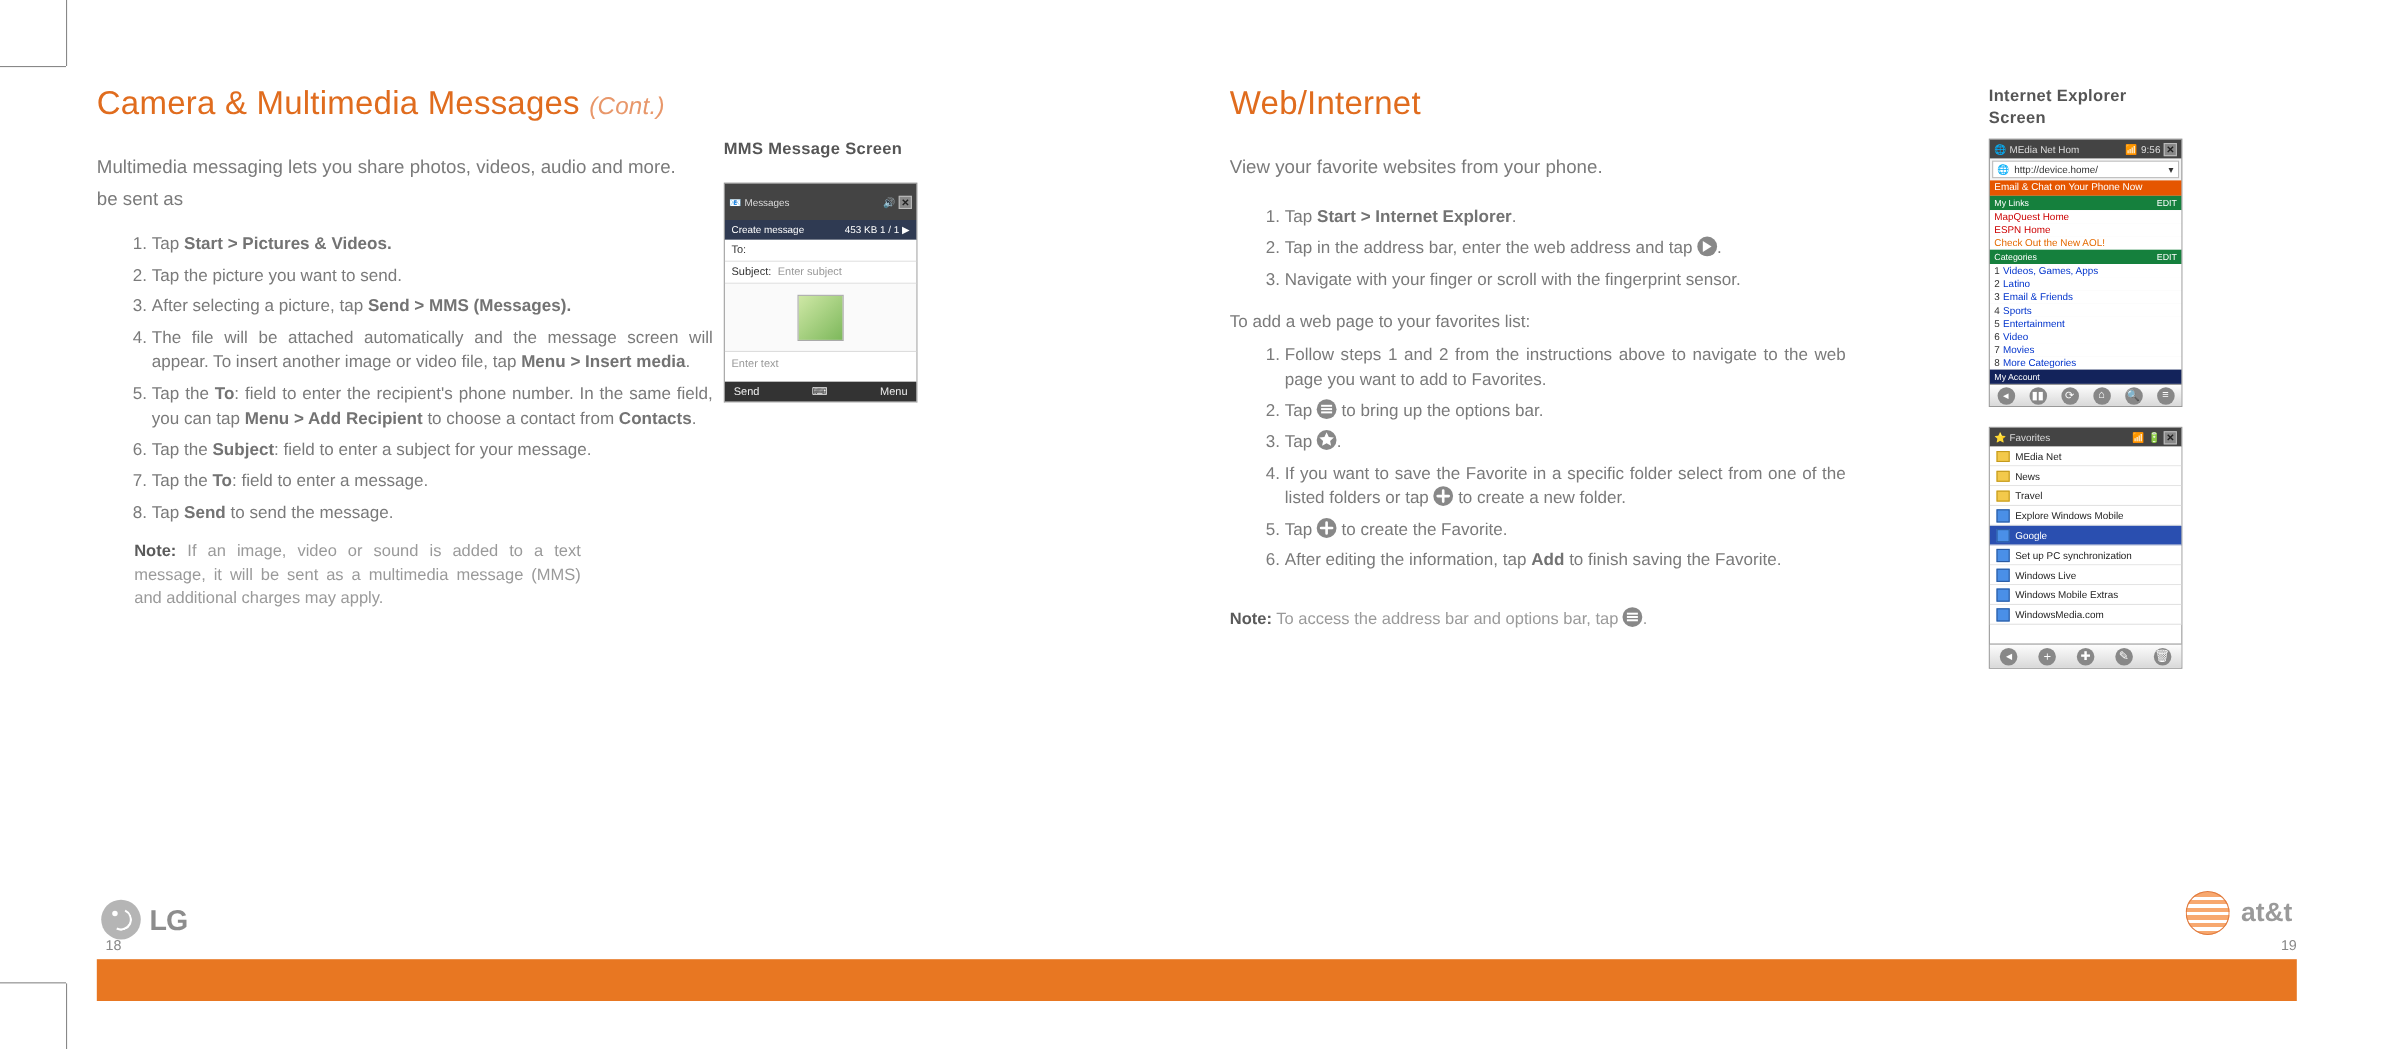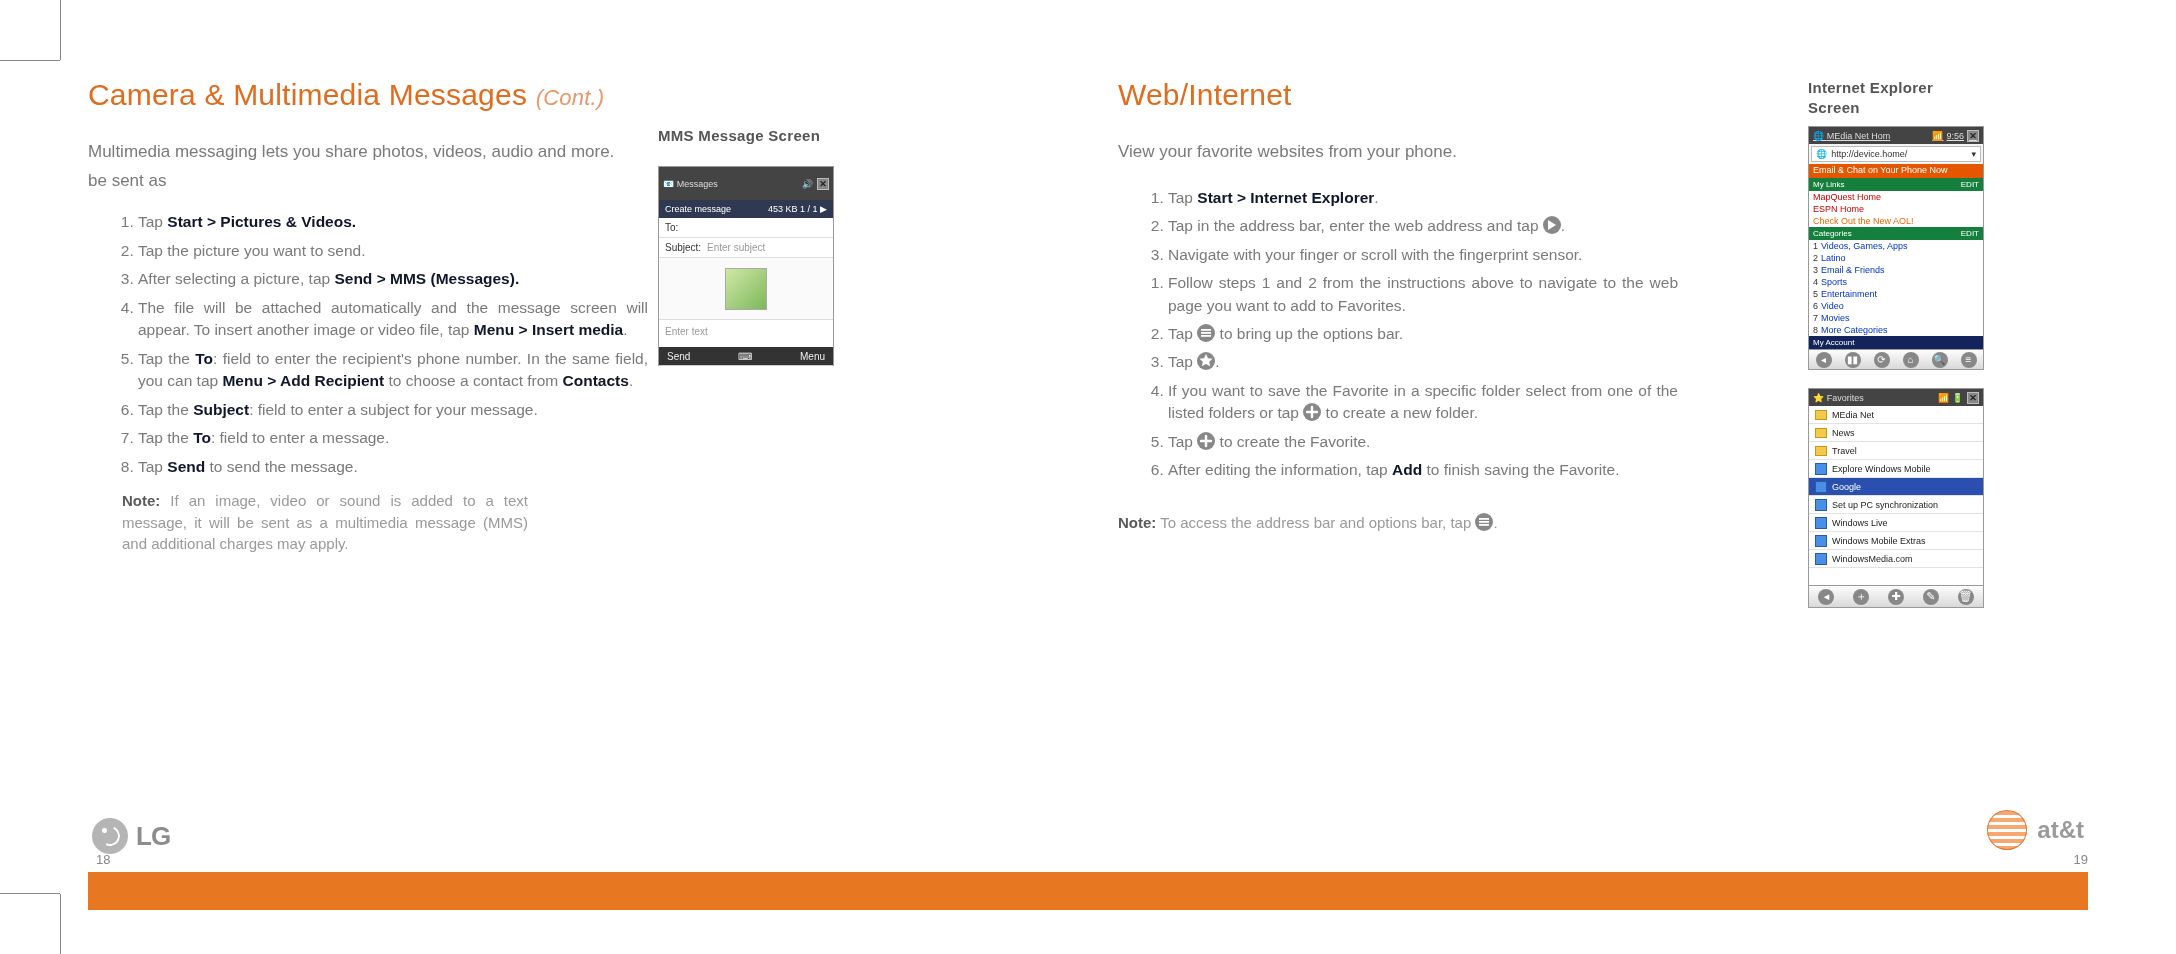--- a/index.html
+++ b/index.html
@@ -7,21 +7,21 @@
   .canvas { position: relative; width: 2176px; height: 954px; }
   .spread { position: absolute; left: 88px; top: 78px; width: 2020px; height: 780px; display: flex; }
   .page { flex: 1; position: relative; padding-right: 20px; }
   .page-right { padding-left: 40px; }
   h1 { color: #e06c1e; font-weight: 300; font-size: 30px; margin-bottom: 28px; letter-spacing: .2px; }
   h1 .cont { font-style: italic; font-size: 22px; color: #e8976a; font-weight: 300; }
   .intro { font-size: 17px; color: #7a7a7a; line-height: 1.45; margin-bottom: 18px; max-width: 560px; }
   ol.steps { list-style: decimal; padding-left: 50px; max-width: 560px; }
   ol.steps li { font-size: 15.5px; line-height: 1.45; color: #7a7a7a; margin-bottom: 6px; text-align: left; }
   ol.steps li.justify { text-align: justify; }
-  b, strong, .bold { color: #0f172a; font-weight: 700; }
+  b, strong, .bold { color: #737373; font-weight: 700; }
   .note { font-size: 15px; color: #9a9a9a; margin-top: 12px; max-width: 440px; padding-left: 34px; line-height: 1.45; text-align: justify; }
   .note b { color: #5a5a5a; }
   .subsection { font-size: 15.5px; color: #7a7a7a; margin: 18px 0 10px 0; max-width: 560px; }
   .ico { display: inline-block; width: 18px; height: 18px; border-radius: 50%; background: #888; vertical-align: -3px; position: relative; }
   .ico svg { position: absolute; inset: 0; }
   .sidebar-label { position: absolute; font-size: 15px; color: #555; font-weight: 600; letter-spacing: .3px; line-height: 1.3; }
   
   .mms-shot { position: absolute; width: 176px; height: 200px; background: #f2f2f2; border: 1px solid #999; font-size: 10px; color: #555; }
   .mms-top { height: 33px; background: #444; color: #ddd; display:flex; align-items:center; justify-content:space-between; padding:0 4px; font-size:9px;}
   .mms-top .r { display:flex; gap:3px; align-items:center; }
@@ -30,21 +30,21 @@
   .mms-row { display:flex; align-items:center; height:20px; background:#fff; border-bottom:1px solid #ddd; padding:0 6px; }
   .mms-row .lbl{ width:42px; color:#333; }
   .mms-row .val{ flex:1; color:#999; }
   .mms-img { height:62px; display:flex; align-items:center; justify-content:center; background:#fafafa; border-bottom:1px solid #ddd;}
   .mms-img .thumb{ width:42px;height:42px; background: linear-gradient(135deg,#cfe8a6,#7db85b); border:1px solid #aaa;}
   .mms-body { height:28px; background:#fff; color:#999; padding:6px; border-bottom:1px solid #ddd;}
   .mms-audio { height:18px; background:#f3f3f3; display:flex;align-items:center;justify-content:center;color:#888; border-bottom:1px solid #ccc;}
   .mms-bottom { position:absolute; bottom:0; left:0; right:0; height:18px; background:#333; color:#eee; display:flex; justify-content:space-between; align-items:center; padding:0 8px; font-size:10px;}
   
   .ie-shot { position: absolute; width: 176px; background: #f4f4f4; border: 1px solid #999; font-size: 9px; color:#333; }
-  .ie-top { height: 17px; background: #444; color:#ddd; display:flex; align-items:center; justify-content:space-between; padding:0 4px;text-decoration:underline;}
+  .ie-top { height: 17px; background: #444; color:#ddd; display:flex; align-items:center; justify-content:space-between; padding:0 4px;}
   .ie-top .r{display:flex;gap:3px;align-items:center}
   .ie-top .xb{width:12px;height:12px;background:#888;border:1px solid #bbb;display:flex;align-items:center;justify-content:center;color:#222;font-weight:bold;}
   .ie-addr{height:16px;background:#fff;border:1px solid #bbb;margin:2px;display:flex;align-items:center;padding:0 4px;color:#333;}
   .ie-banner{height:14px;background:#e55600;color:#fff;padding:1px 4px; white-space:nowrap; overflow:hidden;}
   .ie-secthead{height:13px;background:#15803d;color:#fff;display:flex;justify-content:space-between;align-items:center;padding:0 4px;font-size:8px;}
   .ie-link{color:#0033cc;padding:1px 4px;background:#fff;}
   .ie-link.red{color:#cc0000;}
   .ie-link.orange{color:#e56a00;}
   .ie-catitem{background:#fff;color:#0033cc;padding:1px 4px;display:flex;} .ie-catitem span.n{color:#333;margin-right:3px;}
   .ie-account{height:13px;background:#13235b;color:#fff;padding:0 4px;font-size:8px;display:flex;align-items:center;}
@@ -149,20 +149,21 @@
       <p class="intro" style="margin-bottom:22px">View your favorite websites from your phone.</p>
 
       <ol class="steps">
         <li><span>Tap </span><b>Start &gt; Internet Explorer</b><span>.</span></li>
         <li><span>Tap in the address bar, enter the web address and tap </span><span class="ico"><svg viewBox="0 0 18 18">
                 <path d="M5 4 L13 9 L5 14 Z" fill="#fff"></path>
               </svg></span><span>.</span></li>
         <li>Navigate with your finger or scroll with the fingerprint sensor.</li>
       </ol>
 
+      <p class="subsection">To add a web page to your favorites list:</p>
 
       <ol class="steps">
         <li class="justify">Follow steps 1 and 2 from the instructions above to navigate to the web page you want to add to Favorites.</li>
         <li><span>Tap </span><span class="ico"><svg viewBox="0 0 18 18">
                 <rect x="4" y="5" width="10" height="1.8" fill="#fff"></rect>
                 <rect x="4" y="8" width="10" height="1.8" fill="#fff"></rect>
                 <rect x="4" y="11" width="10" height="1.8" fill="#fff"></rect>
               </svg></span><span> to bring up the options bar.</span></li>
         <li><span>Tap </span><span class="ico"><svg viewBox="0 0 18 18">
                 <path d="M9 2l2 4.2 4.6.5-3.4 3.1.9 4.5L9 12l-4.1 2.3.9-4.5L2.4 6.7 7 6.2z" fill="#fff"></path>

